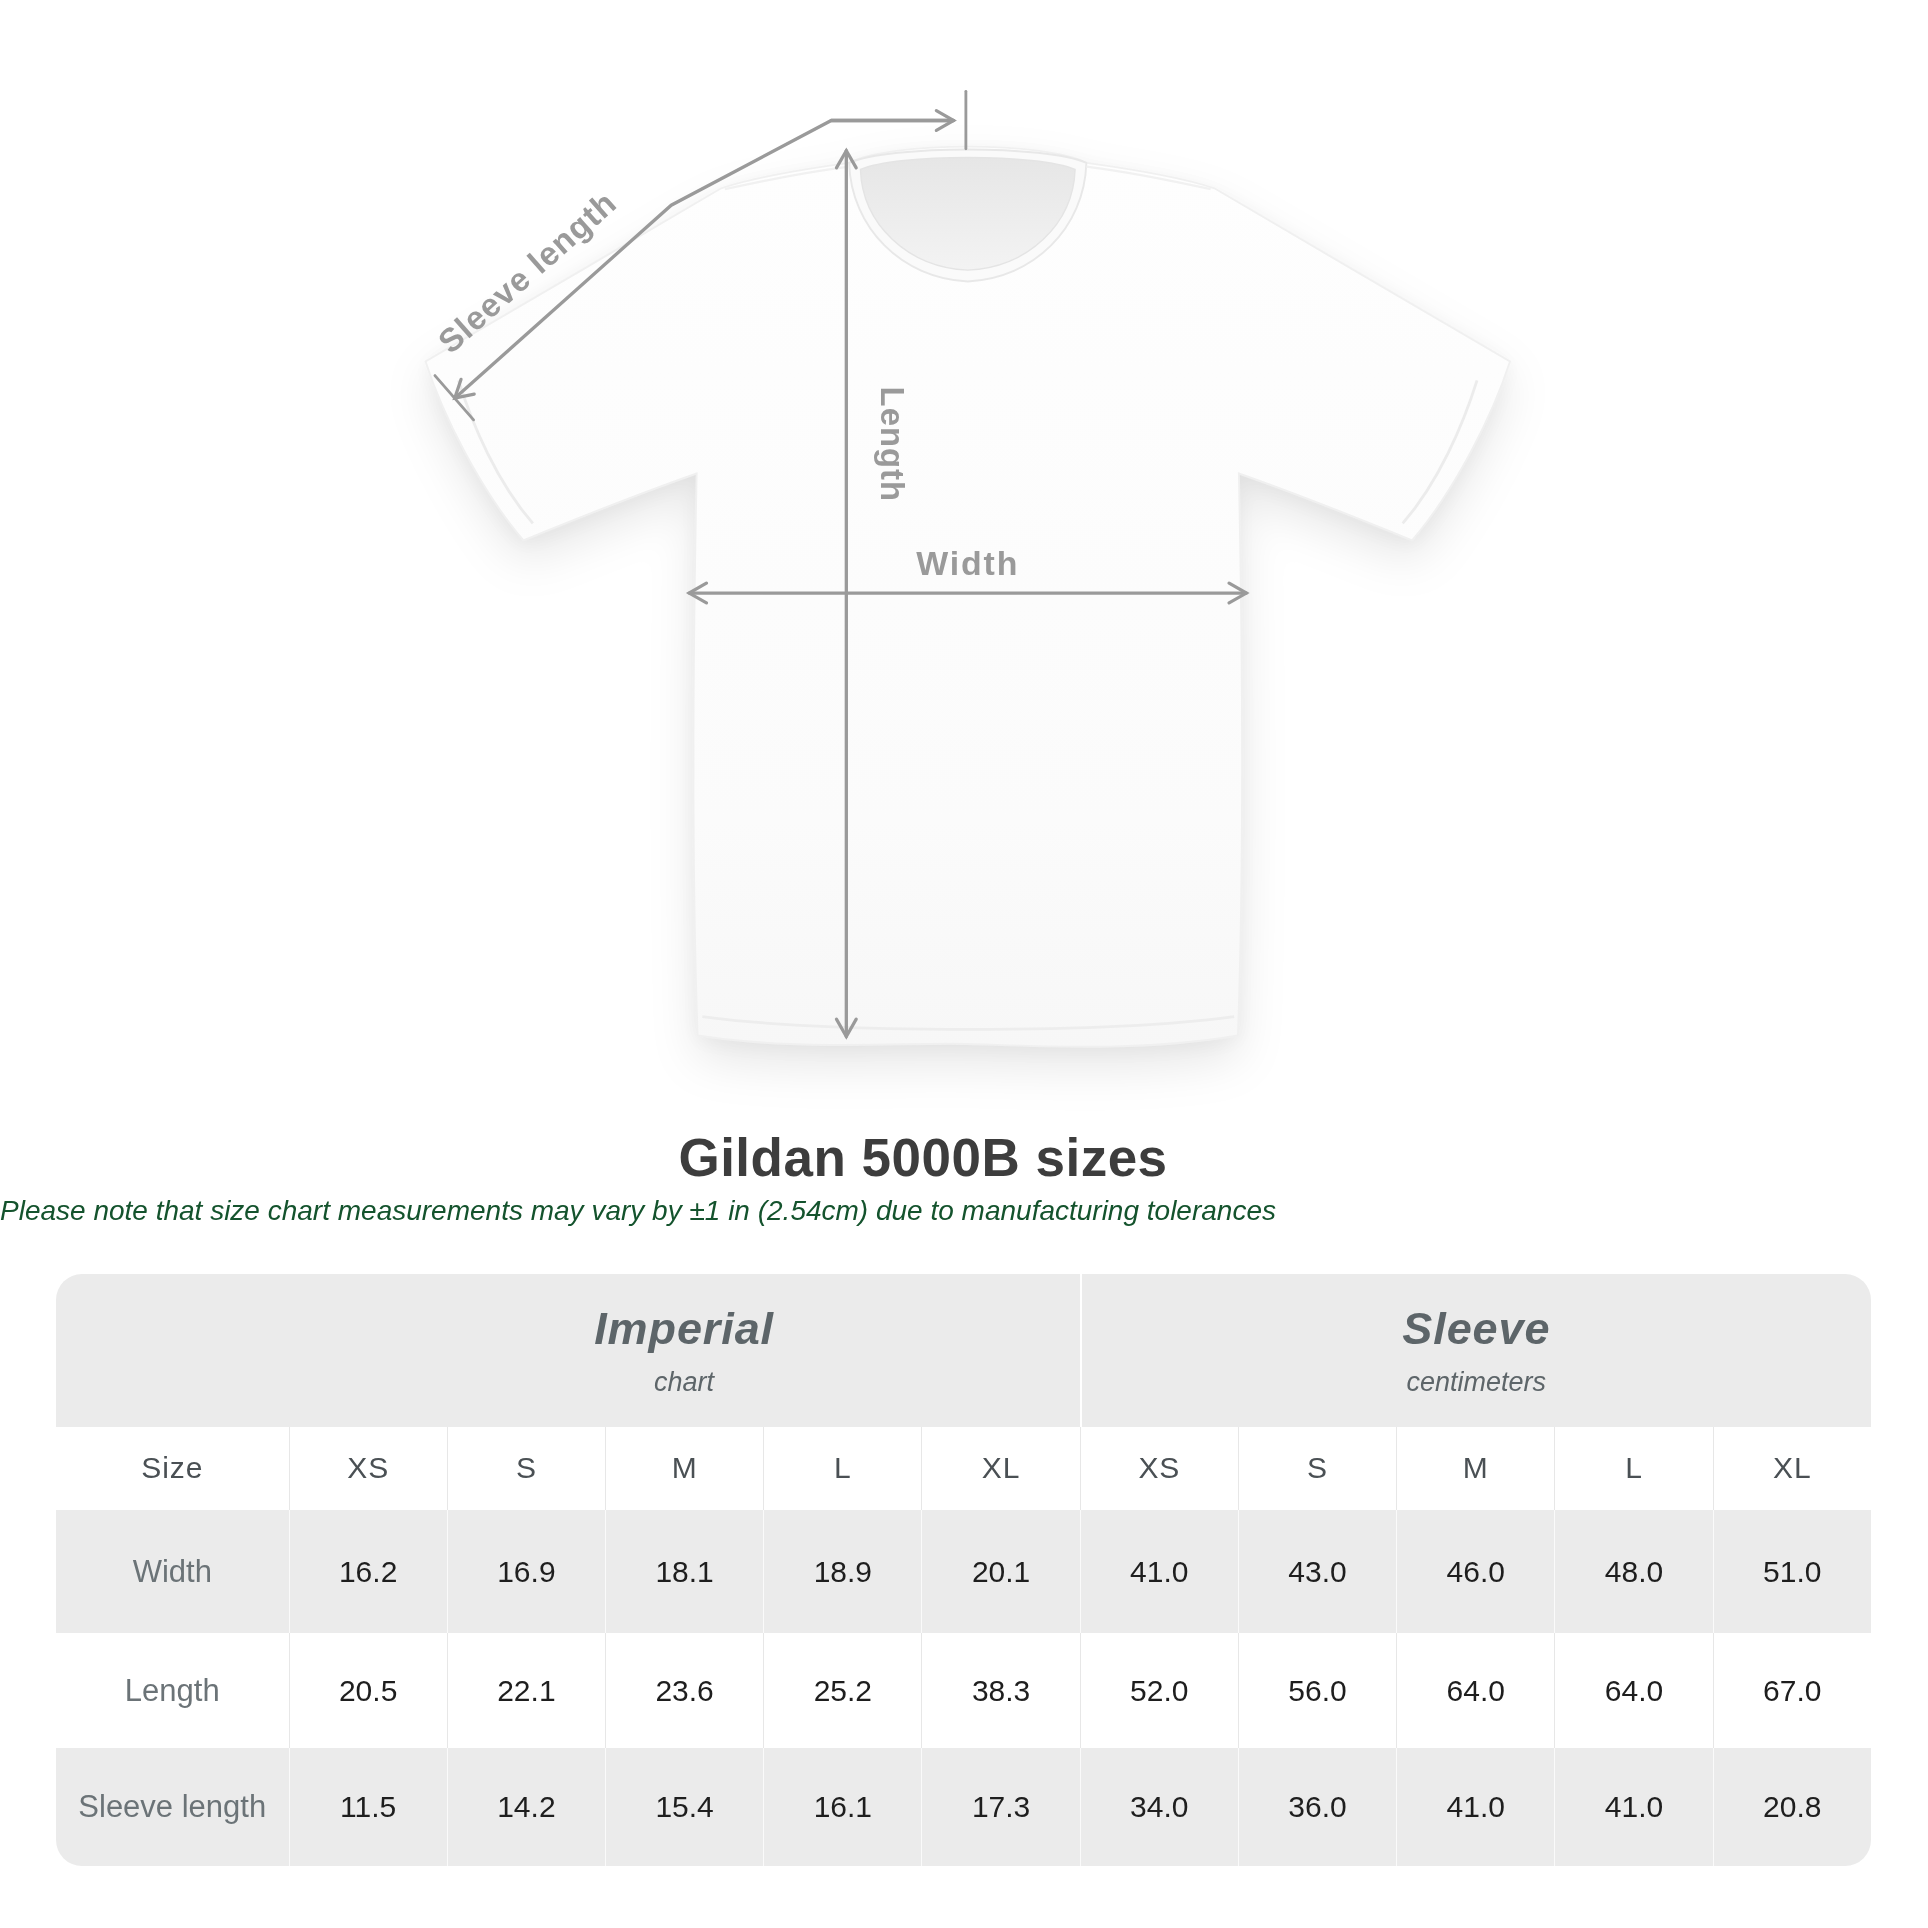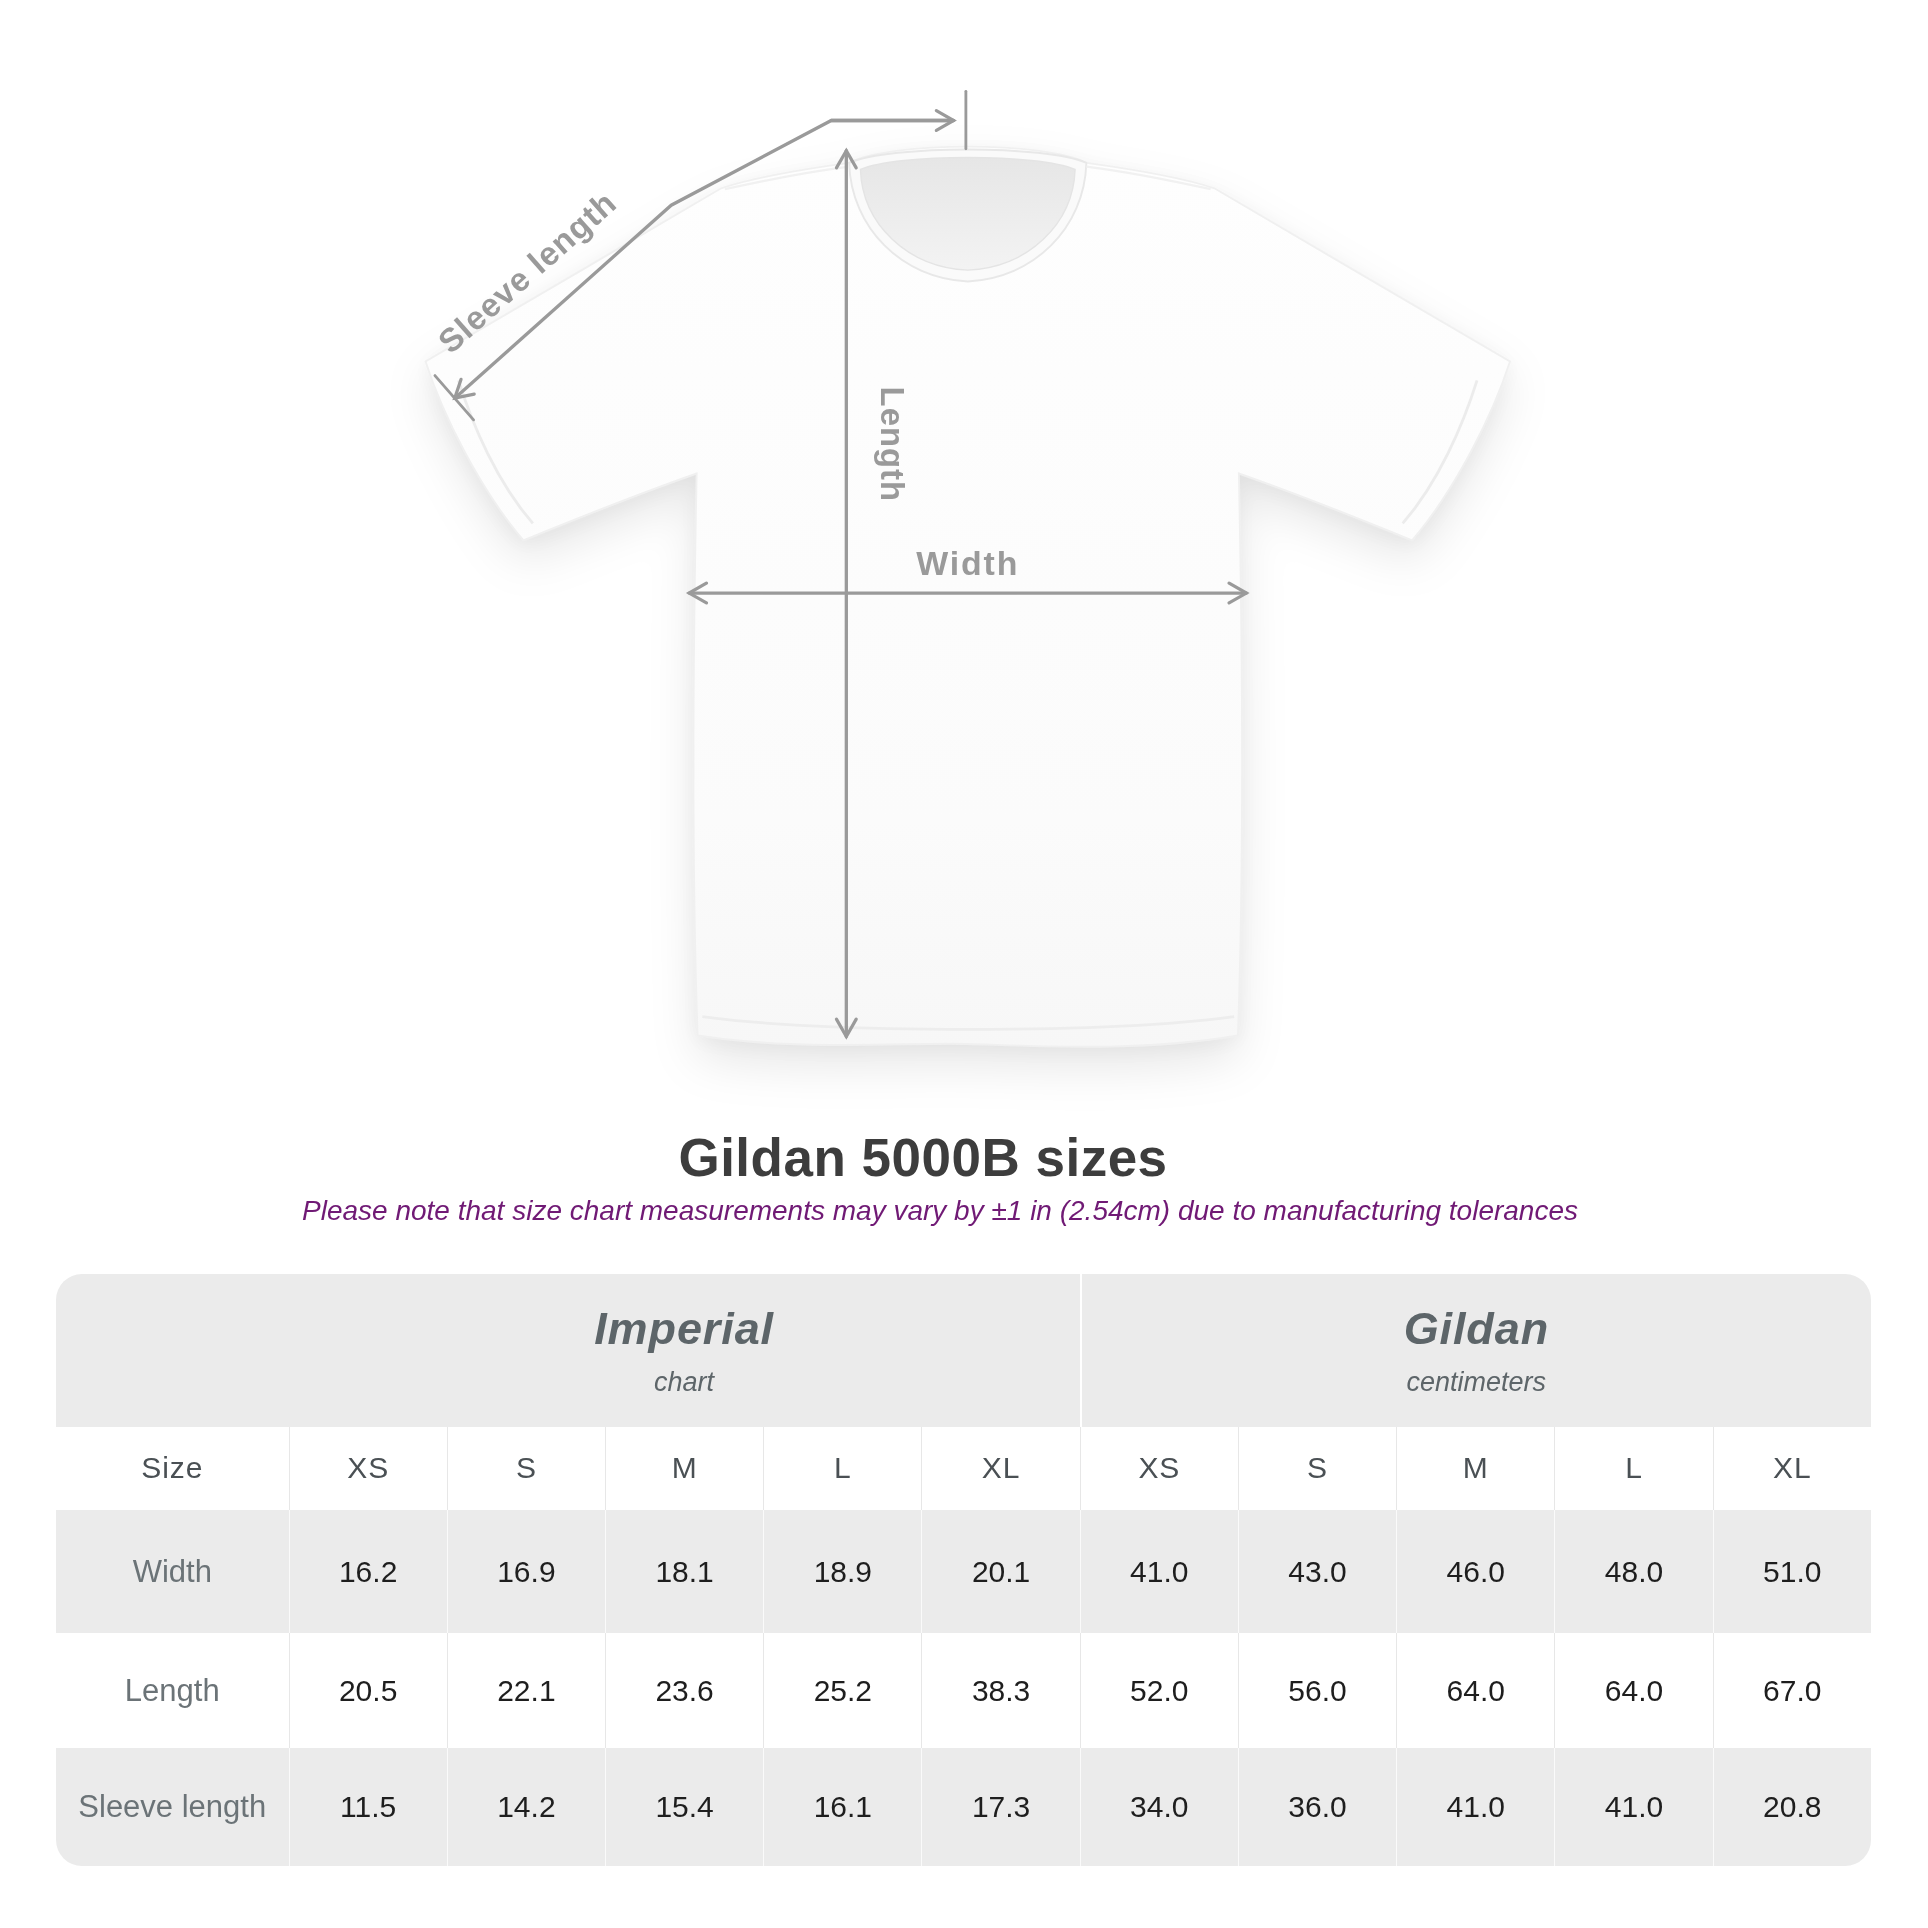--- a/index.html
+++ b/index.html
@@ -10,22 +10,22 @@
   .diagram-wrap{position:absolute;left:0;top:0;width:1928px;height:1252px;}
   .shirt{filter:drop-shadow(0 22px 24px rgba(0,0,0,0.09)) drop-shadow(0 4px 10px rgba(0,0,0,0.04));}
   .dim-line{stroke:#9a9a9a;stroke-width:3.5;fill:none;stroke-linecap:round;}
   .dim-tick{stroke:#9a9a9a;stroke-width:3;fill:none;stroke-linecap:round;}
   .dim-label{fill:#9a9a9a;font-weight:bold;font-family:"Liberation Sans",sans-serif;}
   .page-title{
     position:absolute;top:1130px;left:0;width:1846px;text-align:center;
     font-size:53px;line-height:55px;font-weight:bold;color:#3d3d3d;letter-spacing:0.5px;
   }
   .page-subtitle{
-    position:absolute;top:1194px;left:0;width:1578px;text-align:right;
-    font-size:28px;line-height:34px;font-style:italic;color:#701a75;
+    position:absolute;top:1194px;left:0;width:1578px;text-align:left;
+    font-size:28px;line-height:34px;font-style:italic;color:#14532d;
   }
   table.size-table{
     position:absolute;left:56px;top:1274px;width:1815px;height:592px;
     border-collapse:separate;border-spacing:0;table-layout:fixed;
     border-radius:26px;overflow:hidden;
   }
   .size-table td,.size-table th{
     text-align:center;vertical-align:middle;padding:0;font-weight:normal;
   }
   tr.band{background:#ebebeb;}
@@ -129,21 +129,21 @@
       <col style="width:8.719%">
   </colgroup>
   <tbody>
       <tr class="band" style="height:145px;">
     <th></th>
     <th colspan="5">
       <div class="group-title">Imperial</div>
       <div class="group-unit">chart</div>
     </th>
     <th colspan="5" class="metric-group">
-      <div class="group-title">Gildan</div>
+      <div class="group-title">Sleeve</div>
       <div class="group-unit">centimeters</div>
     </th>
   </tr>
   <tr class="white-row" style="height:79px;">
     <th class="size-head">Size</th>
     <td class="size-head">XS</td>
     <td class="size-head">S</td>
     <td class="size-head">M</td>
     <td class="size-head">L</td>
     <td class="size-head">XL</td>

